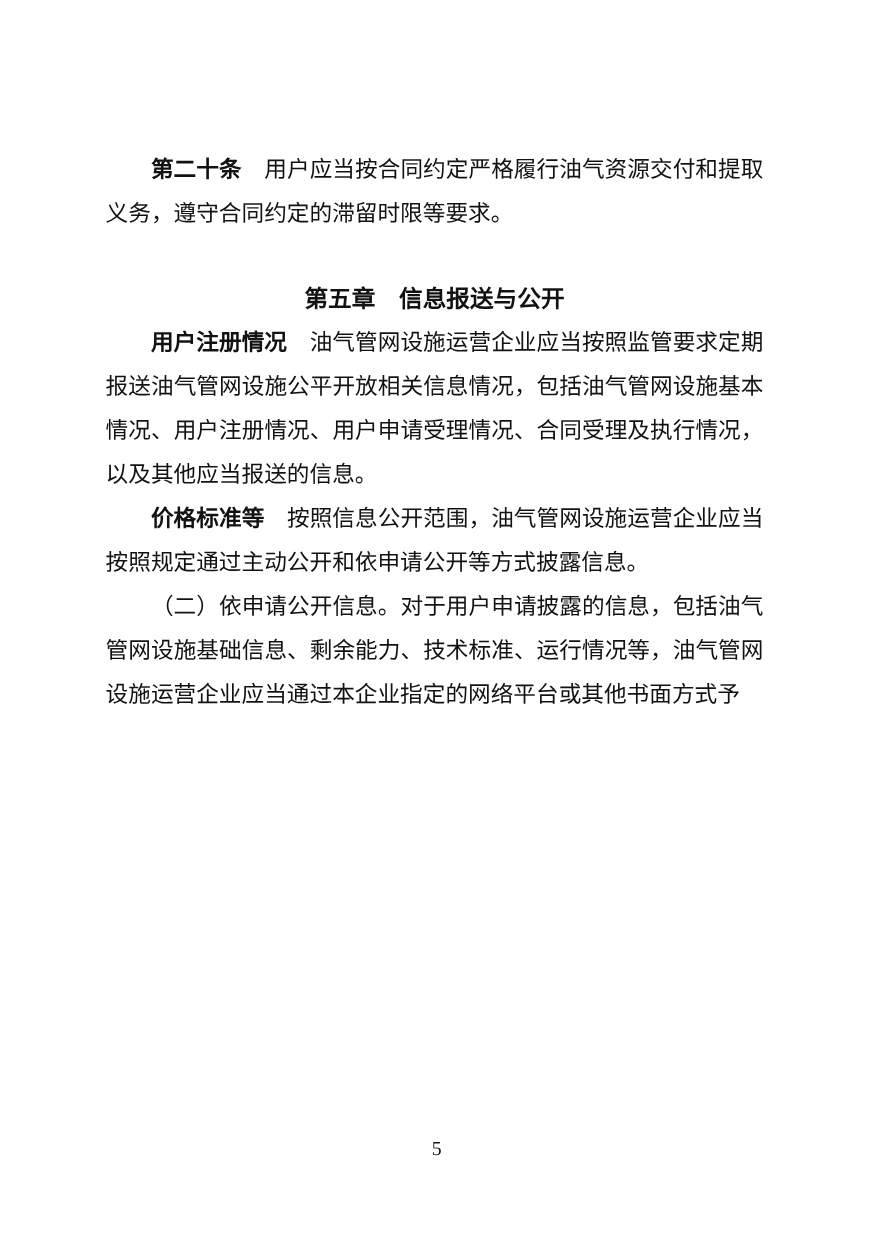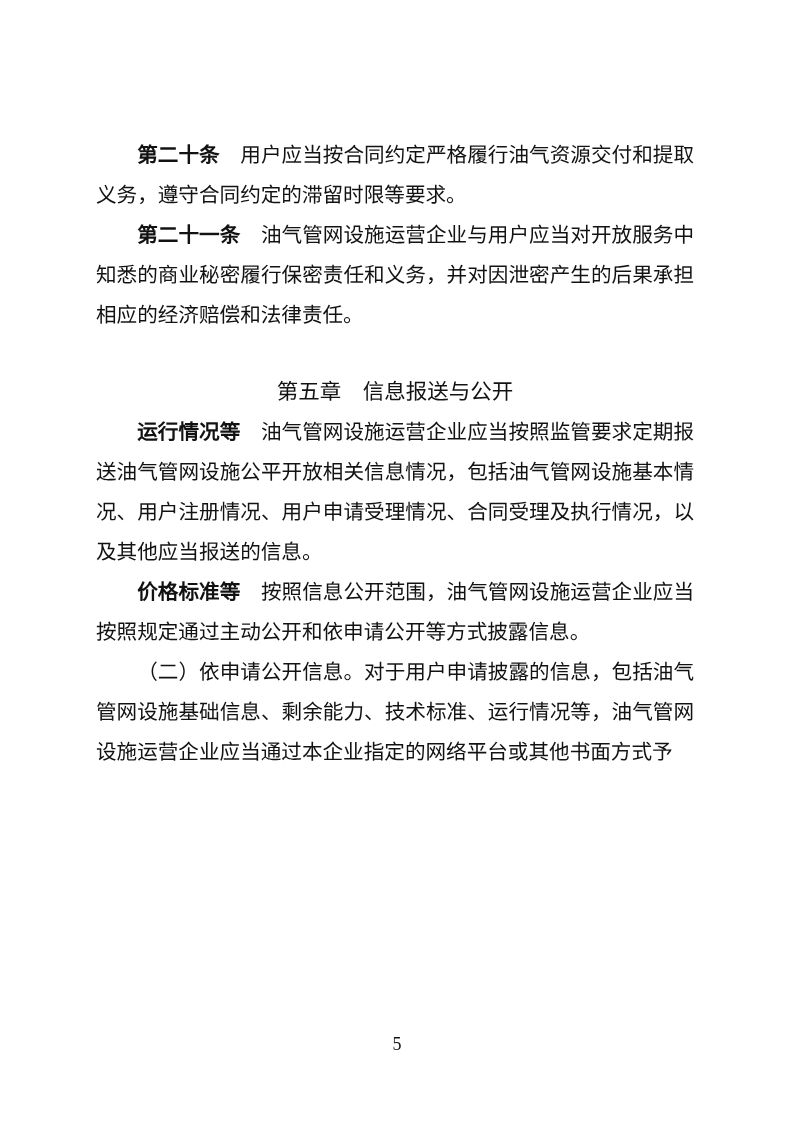--- a/index.html
+++ b/index.html
@@ -35,21 +35,21 @@
     font-family: "Liberation Sans", "DejaVu Sans", sans-serif;
     font-weight: 700;
     margin-right: 1em;
   }
   .chapter {
     margin: 37px 0 0 0;
     font-size: 21.5px;
     line-height: 40px;
     text-align: center;
     font-family: "Liberation Sans", "DejaVu Sans", sans-serif;
-    font-weight: 400;
+    font-weight: 700;
     text-indent: 0;
   }
   .footer {
     position: absolute;
     top: 1030px;
     left: 0;
     width: 794px;
     text-align: center;
     font-size: 18px;
     line-height: 28px;
@@ -59,25 +59,24 @@
 </head>
 <body>
 
 <div class="page">
 
   <main class="content">
 
     <p class="para"><span class="article-label">第二十条</span><span>用户应当按合同约定严格履行油气资源交付和提取义务，遵守合同约定的滞留时限等要求。</span></p>
 
 
-    <p class="para"><span class="article-label">第二十一条</span><span>油气管网设施运营企业与用户应当对开放服务中知悉的商业秘密履行保密责任和义务，并对因泄密产生的后果承担相应的经济赔偿和法律责任。</span></p>
 
     <h2 class="chapter">第五章　信息报送与公开</h2>
 
-    <p class="para"><span class="article-label">运行情况等</span><span>油气管网设施运营企业应当按照监管要求定期报送油气管网设施公平开放相关信息情况，包括油气管网设施基本情况、用户注册情况、用户申请受理情况、合同受理及执行情况，以及其他应当报送的信息。</span></p>
+    <p class="para"><span class="article-label">用户注册情况</span><span>油气管网设施运营企业应当按照监管要求定期报送油气管网设施公平开放相关信息情况，包括油气管网设施基本情况、用户注册情况、用户申请受理情况、合同受理及执行情况，以及其他应当报送的信息。</span></p>
 
     <p class="para"><span class="article-label">价格标准等</span><span>按照信息公开范围，油气管网设施运营企业应当按照规定通过主动公开和依申请公开等方式披露信息。</span></p>
 
 
     <p class="para"><span>（二）依申请公开信息。对于用户申请披露的信息，包括油气管网设施基础信息、剩余能力、技术标准、运行情况等，油气管网设施运营企业应当通过本企业指定的网络平台或其他书面方式予</span></p>
 
   </main>
 
   <footer class="footer">
     <span>5</span>

